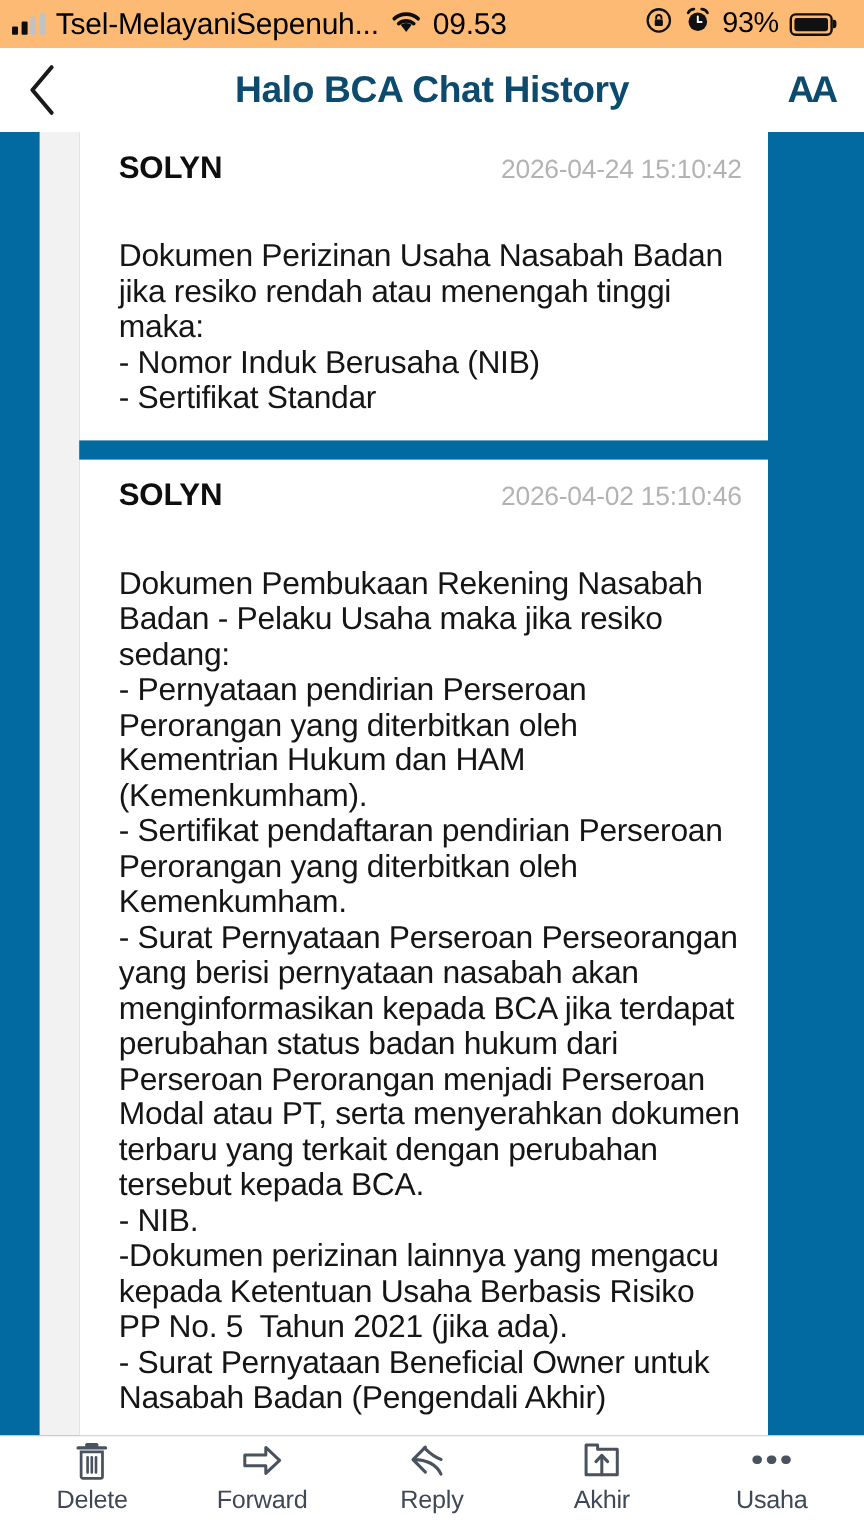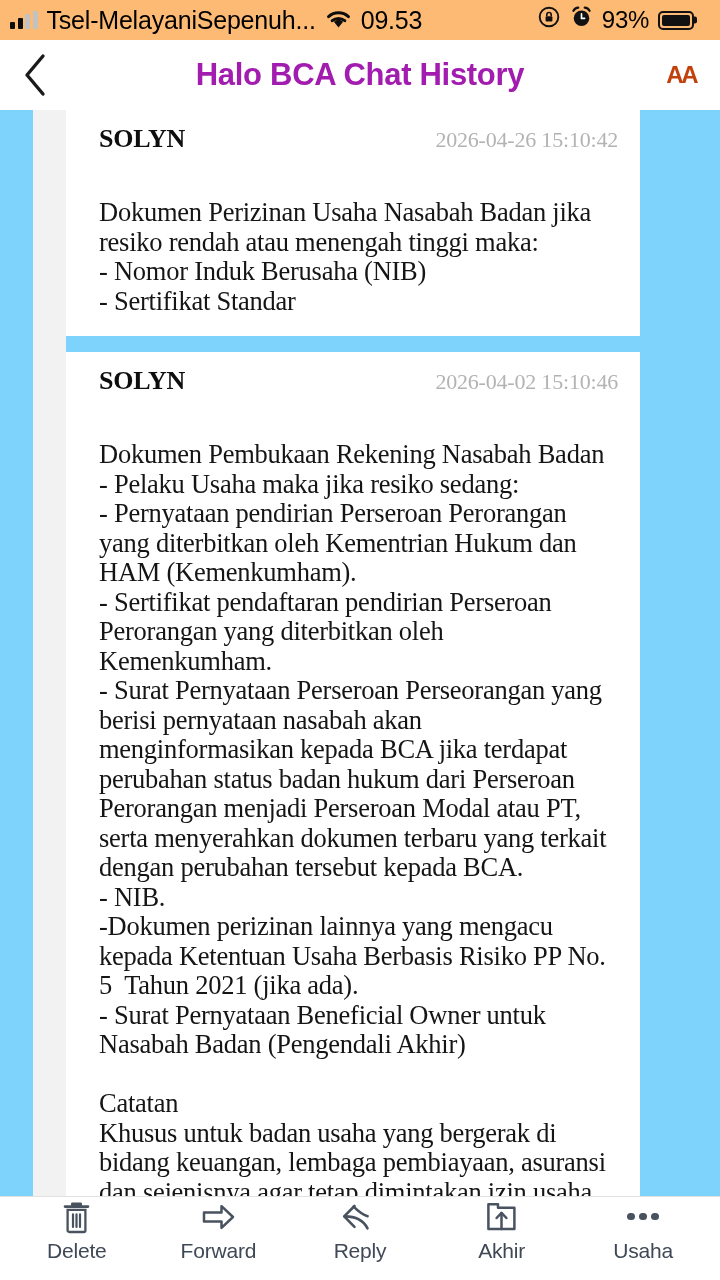--- a/index.html
+++ b/index.html
@@ -127,40 +127,39 @@
     justify-content: flex-start;
     cursor: pointer;
   }
   .nav-title {
     position: absolute;
     left: 0; right: 0;
     text-align: center;
     font-size: 31px;
     font-weight: 700;
     letter-spacing: -0.3px;
-    color: #a21caf;
+    color: #0c4a6e;
     pointer-events: none;
   }
   .nav-aa {
     margin-left: auto;
-    font-size: 24px;
+    font-size: 31px;
     font-weight: 700;
     letter-spacing: -2.5px;
-    color: #c2410c;
+    color: #0c4a6e;
     cursor: pointer;
     z-index: 2;
   }
 
   
   .chat-scroll {
     flex: 1 1 auto;
     position: relative;
-    background: #7dd3fc;
+    background: #0369a1;
     overflow: hidden;
-    font-family: Liberation Serif, serif;
   }
   .gutter {
     position: absolute;
     left: 33px;
     top: 0;
     bottom: 0;
     width: 33px;
     background: #f2f2f2;
   }
   .thread {
@@ -307,21 +306,21 @@
     <div class="nav-aa">AA</div>
   </div>
 
   <div class="chat-scroll">
     <div class="gutter"></div>
     <div class="thread">
 
       <div class="msg-card">
         <div class="msg-head">
           <span class="msg-sender">SOLYN</span>
-          <span class="msg-time">2026-04-26 15:10:42</span>
+          <span class="msg-time">2026-04-24 15:10:42</span>
         </div>
         <div class="msg-body">Dokumen Perizinan Usaha Nasabah Badan jika resiko rendah atau menengah tinggi maka:
 - Nomor Induk Berusaha (NIB)
 - Sertifikat Standar</div>
       </div>
 
       <div class="msg-card">
         <div class="msg-head">
           <span class="msg-sender">SOLYN</span>
           <span class="msg-time">2026-04-02 15:10:46</span>

